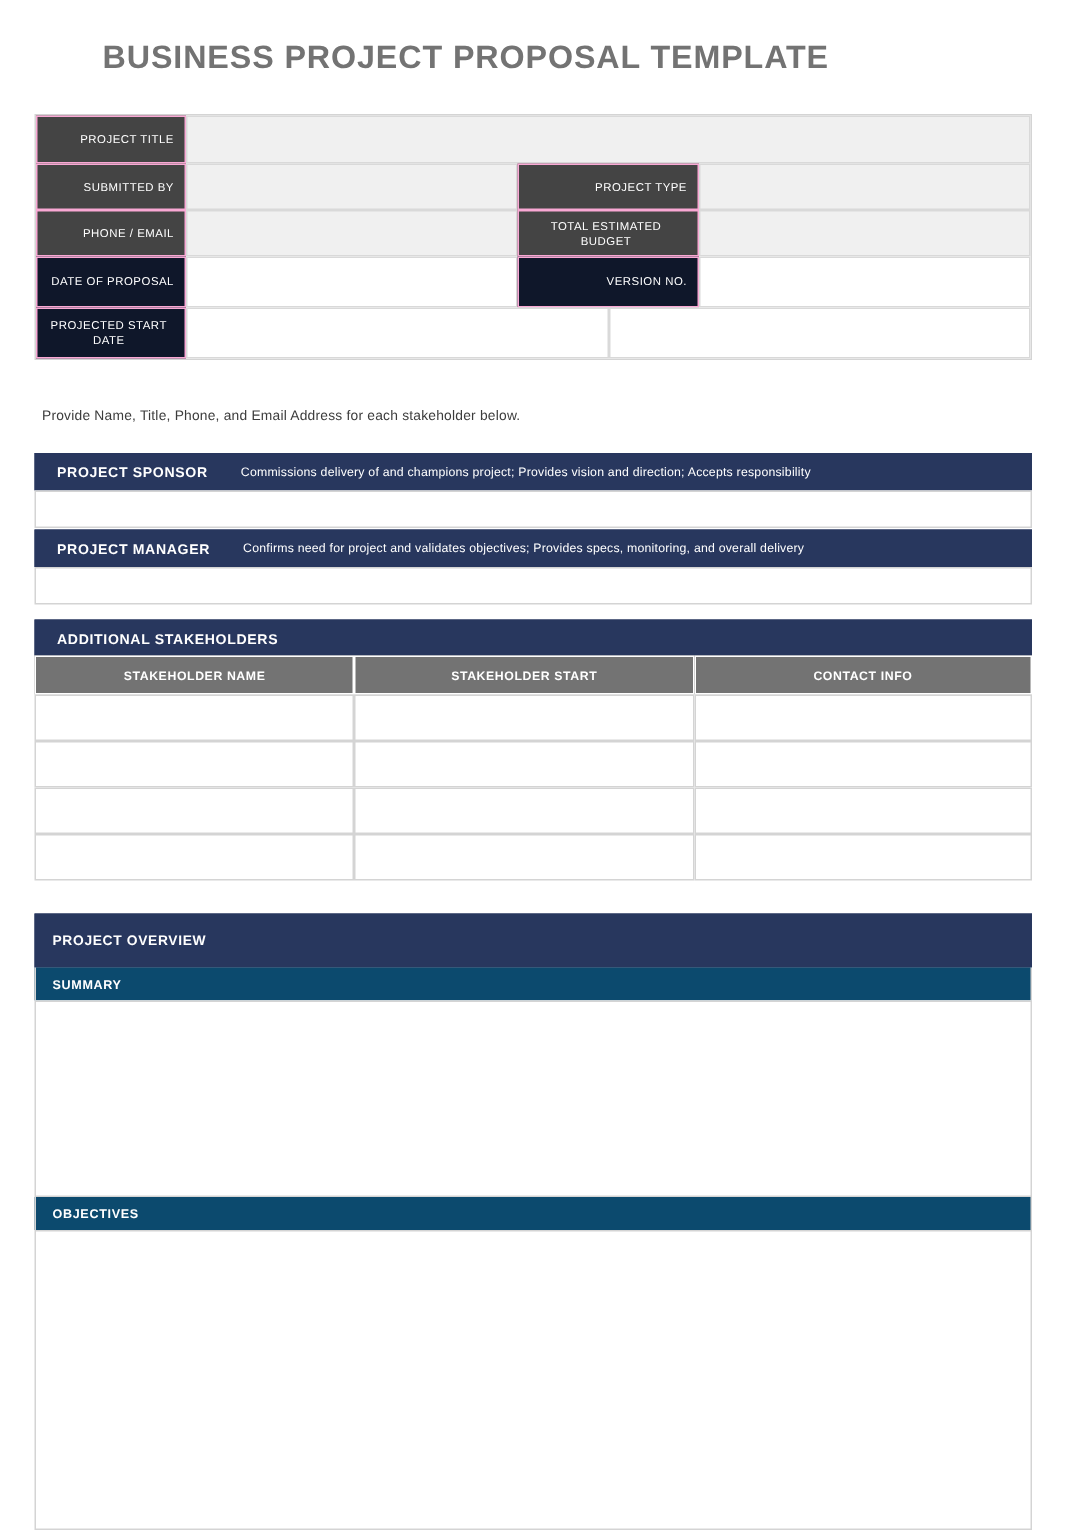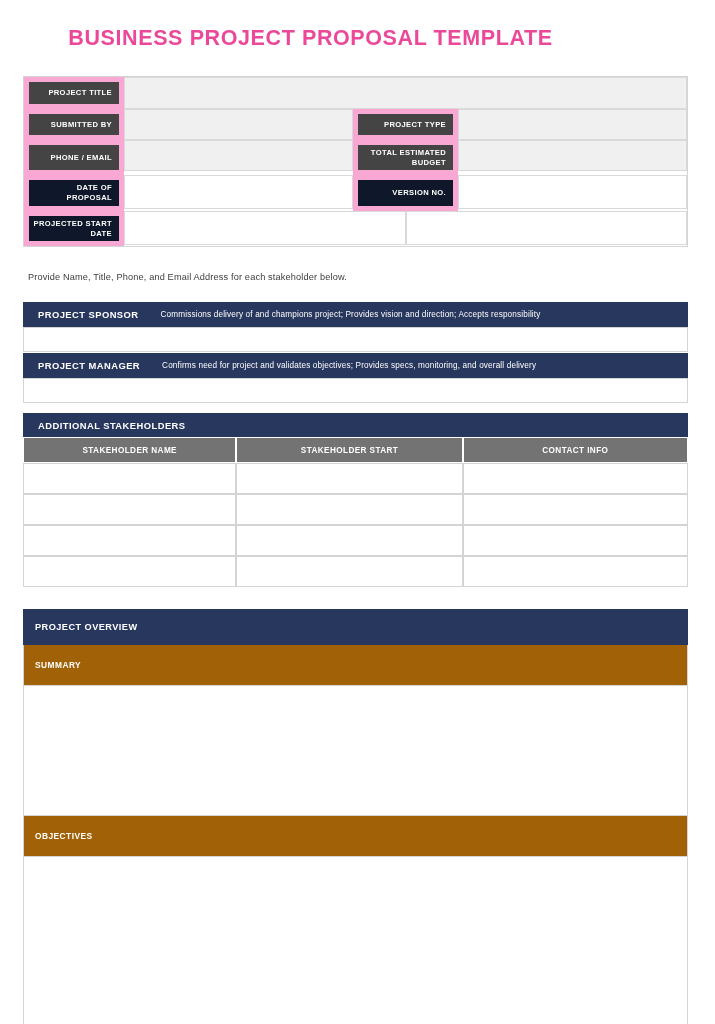--- a/index.html
+++ b/index.html
@@ -17,60 +17,60 @@
   .page { position: relative; width: 715px; height: 1024px; }
 
   
   .doc-title {
     position: absolute;
     left: 0; top: 26px; width: 621px;
     text-align: center;
     font-size: 21.5px;
     font-weight: bold;
     letter-spacing: 0.6px;
-    color: #ec4899;
+    color: #737373;
     white-space: nowrap;
   }
 
   
   .block { position: absolute; left: 23px; width: 665px; }
 
   
   .info-table {
     top: 76px;
     border-collapse: collapse;
     border: 1px solid #d4d4d4;
     font-size: 0;
   }
   .info-row { display: flex; width: 100%; }
   .lbl {
     display: flex;
     align-items: center;
     justify-content: flex-end;
-    text-align: right;
+    text-align: center;
     color: #ffffff;
     font-size: 7.6px;
-    font-weight: bold;
+    font-weight: normal;
     letter-spacing: 0.35px;
     padding: 3px 7px 3px 4px;
     line-height: 1.28;
-    border: 5px solid #f9a8d4;
+    border: 1px solid #f9a8d4;
     flex: 0 0 auto;
   }
   .lbl.dark  { background: #444444; }
   .lbl.mid   { background: #0f172a; }
   .val {
     border: 1px solid #d9d9d9;
     flex: 1 1 auto;
   }
   .val.shade { background: #f0f0f0; }
   .val.plain { background: #ffffff; }
 
   .w-lbl  { width: 100px; }
-  .w-lbl2 { width: 105px; }
+  .w-lbl2 { width: 121px; }
 
   
   .note {
     position: absolute;
     left: 28px; top: 272px;
     font-size: 9.2px;
     color: #3c3c3c;
     letter-spacing: 0.15px;
   }
 
@@ -115,23 +115,23 @@
     background: #ffffff;
     height: 31px;
     border: 1px solid #d4d4d4;
   }
   .c1 { flex: 0 0 32.1%; }
   .c2 { flex: 0 0 34.0%; }
   .c3 { flex: 1 1 auto; }
 
   
   .slate-bar {
-    background: #a16207;
-    color: #ffffff;
-    height: 40px;
+    background: #0c4a6e;
+    color: #ffffff;
+    height: 22px;
     display: flex; align-items: center;
     padding-left: 11px;
     font-size: 8.4px; font-weight: bold; letter-spacing: 0.45px;
     border-left: 1px solid #d4d4d4;
     border-right: 1px solid #d4d4d4;
   }
   .ov-title {
     background: #28375e;
     color: #ffffff;
     height: 36px;

